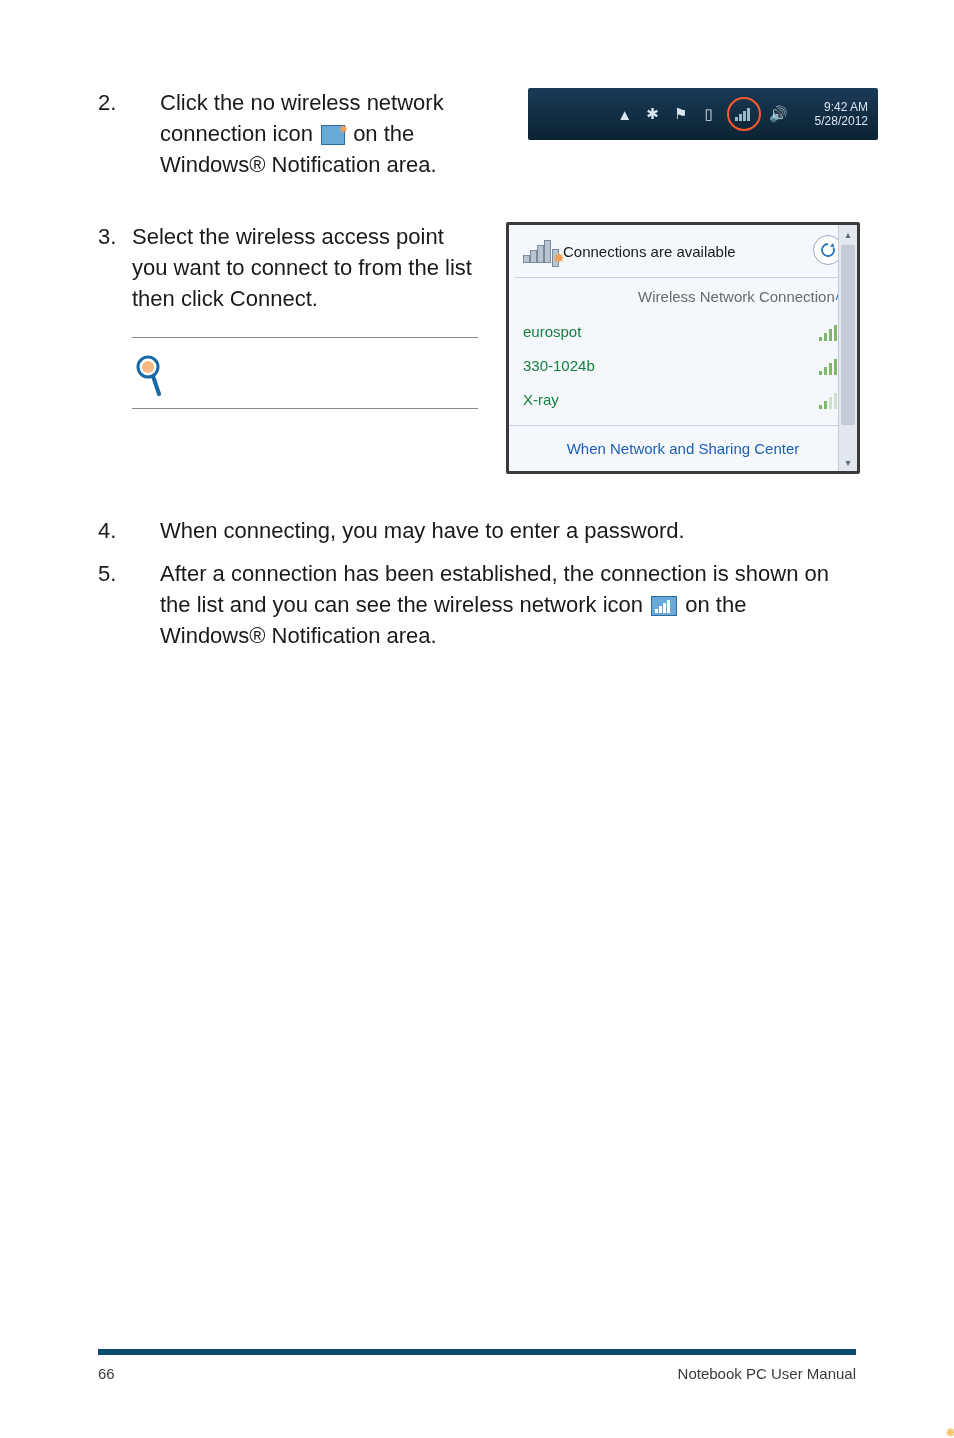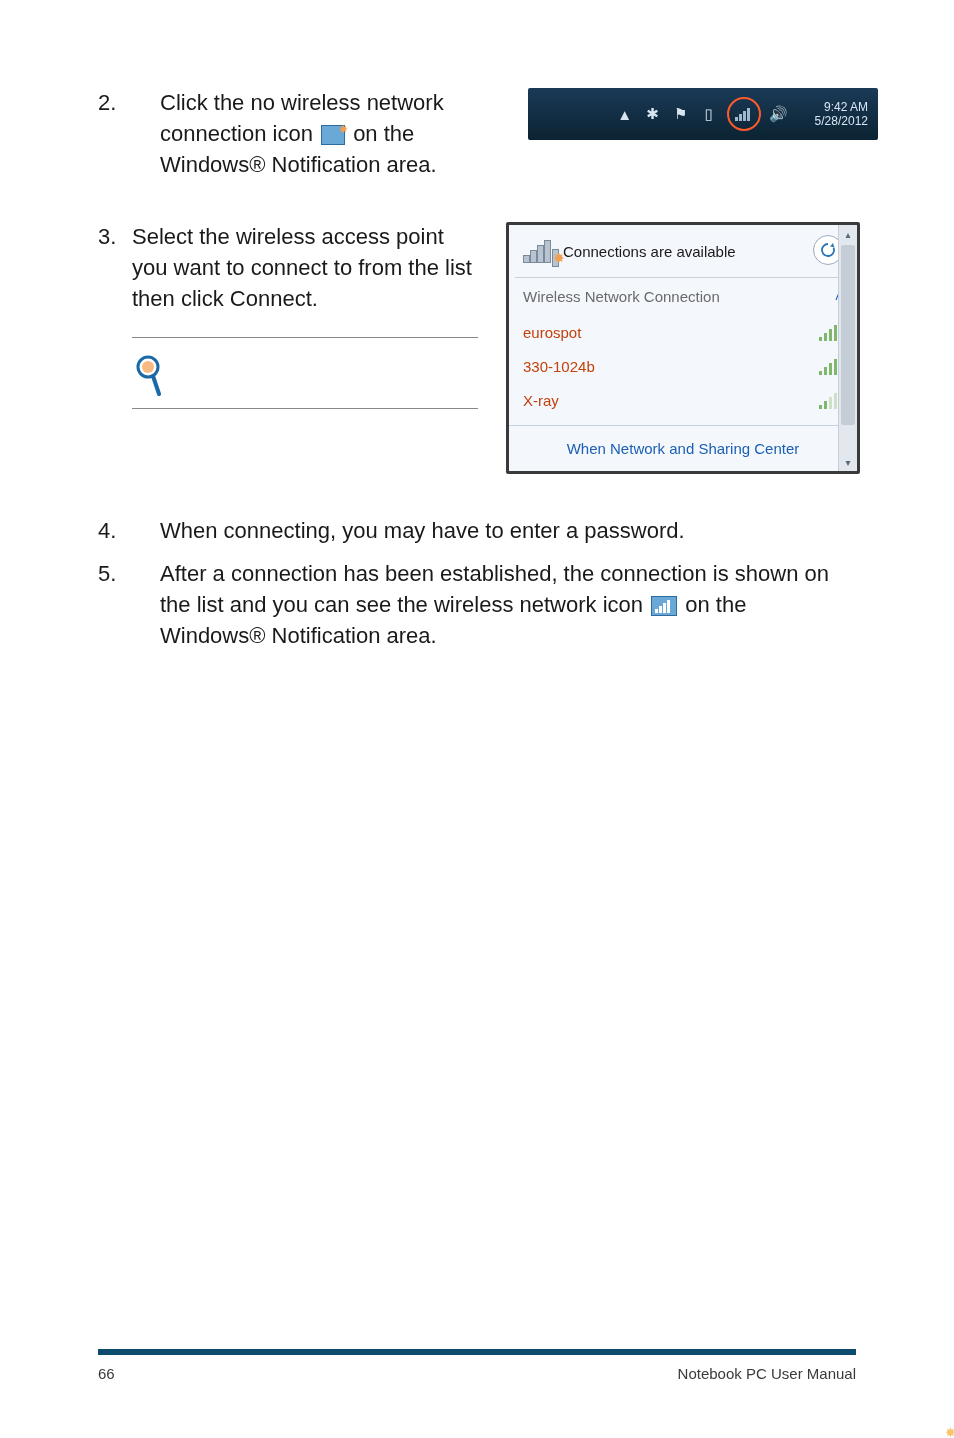--- a/index.html
+++ b/index.html
@@ -45,23 +45,23 @@
 .fly-head .rf svg{width:16px;height:16px}
 .fly-head .avail{display:flex;align-items:center;gap:10px;font-size:15px;color:#1a1a1a;padding-bottom:14px}
 .sig{position:relative;width:30px;height:24px}
 .sig span{position:absolute;bottom:0;width:5px;background:#b8c4cf;border:1px solid #7a8a9a}
 .sig span:nth-child(1){left:0;height:6px}
 .sig span:nth-child(2){left:7px;height:11px}
 .sig span:nth-child(3){left:14px;height:16px}
 .sig span:nth-child(4){left:21px;height:21px}
 .sig .sun{position:absolute;right:-6px;bottom:-4px;color:#f0a050;font-size:14px}
 .sep{height:1px;background:#c8d2dc;margin:0 6px}
-.wnc{display:flex;justify-content:space-between;align-items:center;padding:10px 14px;color:#6a6a6a;font-size:15px}
+.wnc{display:flex;justify-content:flex-end;align-items:center;padding:10px 14px;color:#6a6a6a;font-size:15px}
 .wnc .chev{color:#1a5fb4;font-size:14px}
-.net{display:flex;justify-content:space-between;align-items:center;padding:8px 14px;color:#c2410c;font-size:15px}
+.net{display:flex;justify-content:space-between;padding:8px 14px;color:#15803d;font-size:15px}
 .sig-sm{position:relative;width:24px;height:18px}
 .sig-sm span{position:absolute;bottom:0;width:3px;background:#7fb86c}
 .sig-sm span:nth-child(1){left:0;height:4px}
 .sig-sm span:nth-child(2){left:5px;height:8px}
 .sig-sm span:nth-child(3){left:10px;height:12px}
 .sig-sm span:nth-child(4){left:15px;height:16px}
 .sig-sm.weak span:nth-child(3),.sig-sm.weak span:nth-child(4){background:#cfe0c8}
 .fly-foot{border-top:1px solid #c8d2dc;margin-top:8px;text-align:center;padding:14px 0;color:#1a5fb4;font-size:15px}
 .fly-scroll{position:absolute;right:3px;top:3px;bottom:3px;width:18px;background:#e3e8ee;border-left:1px solid #c4ccd5}
 .fly-scroll .thumb{position:absolute;left:2px;right:2px;top:20px;height:180px;background:#c4ccd5;border-radius:2px}

